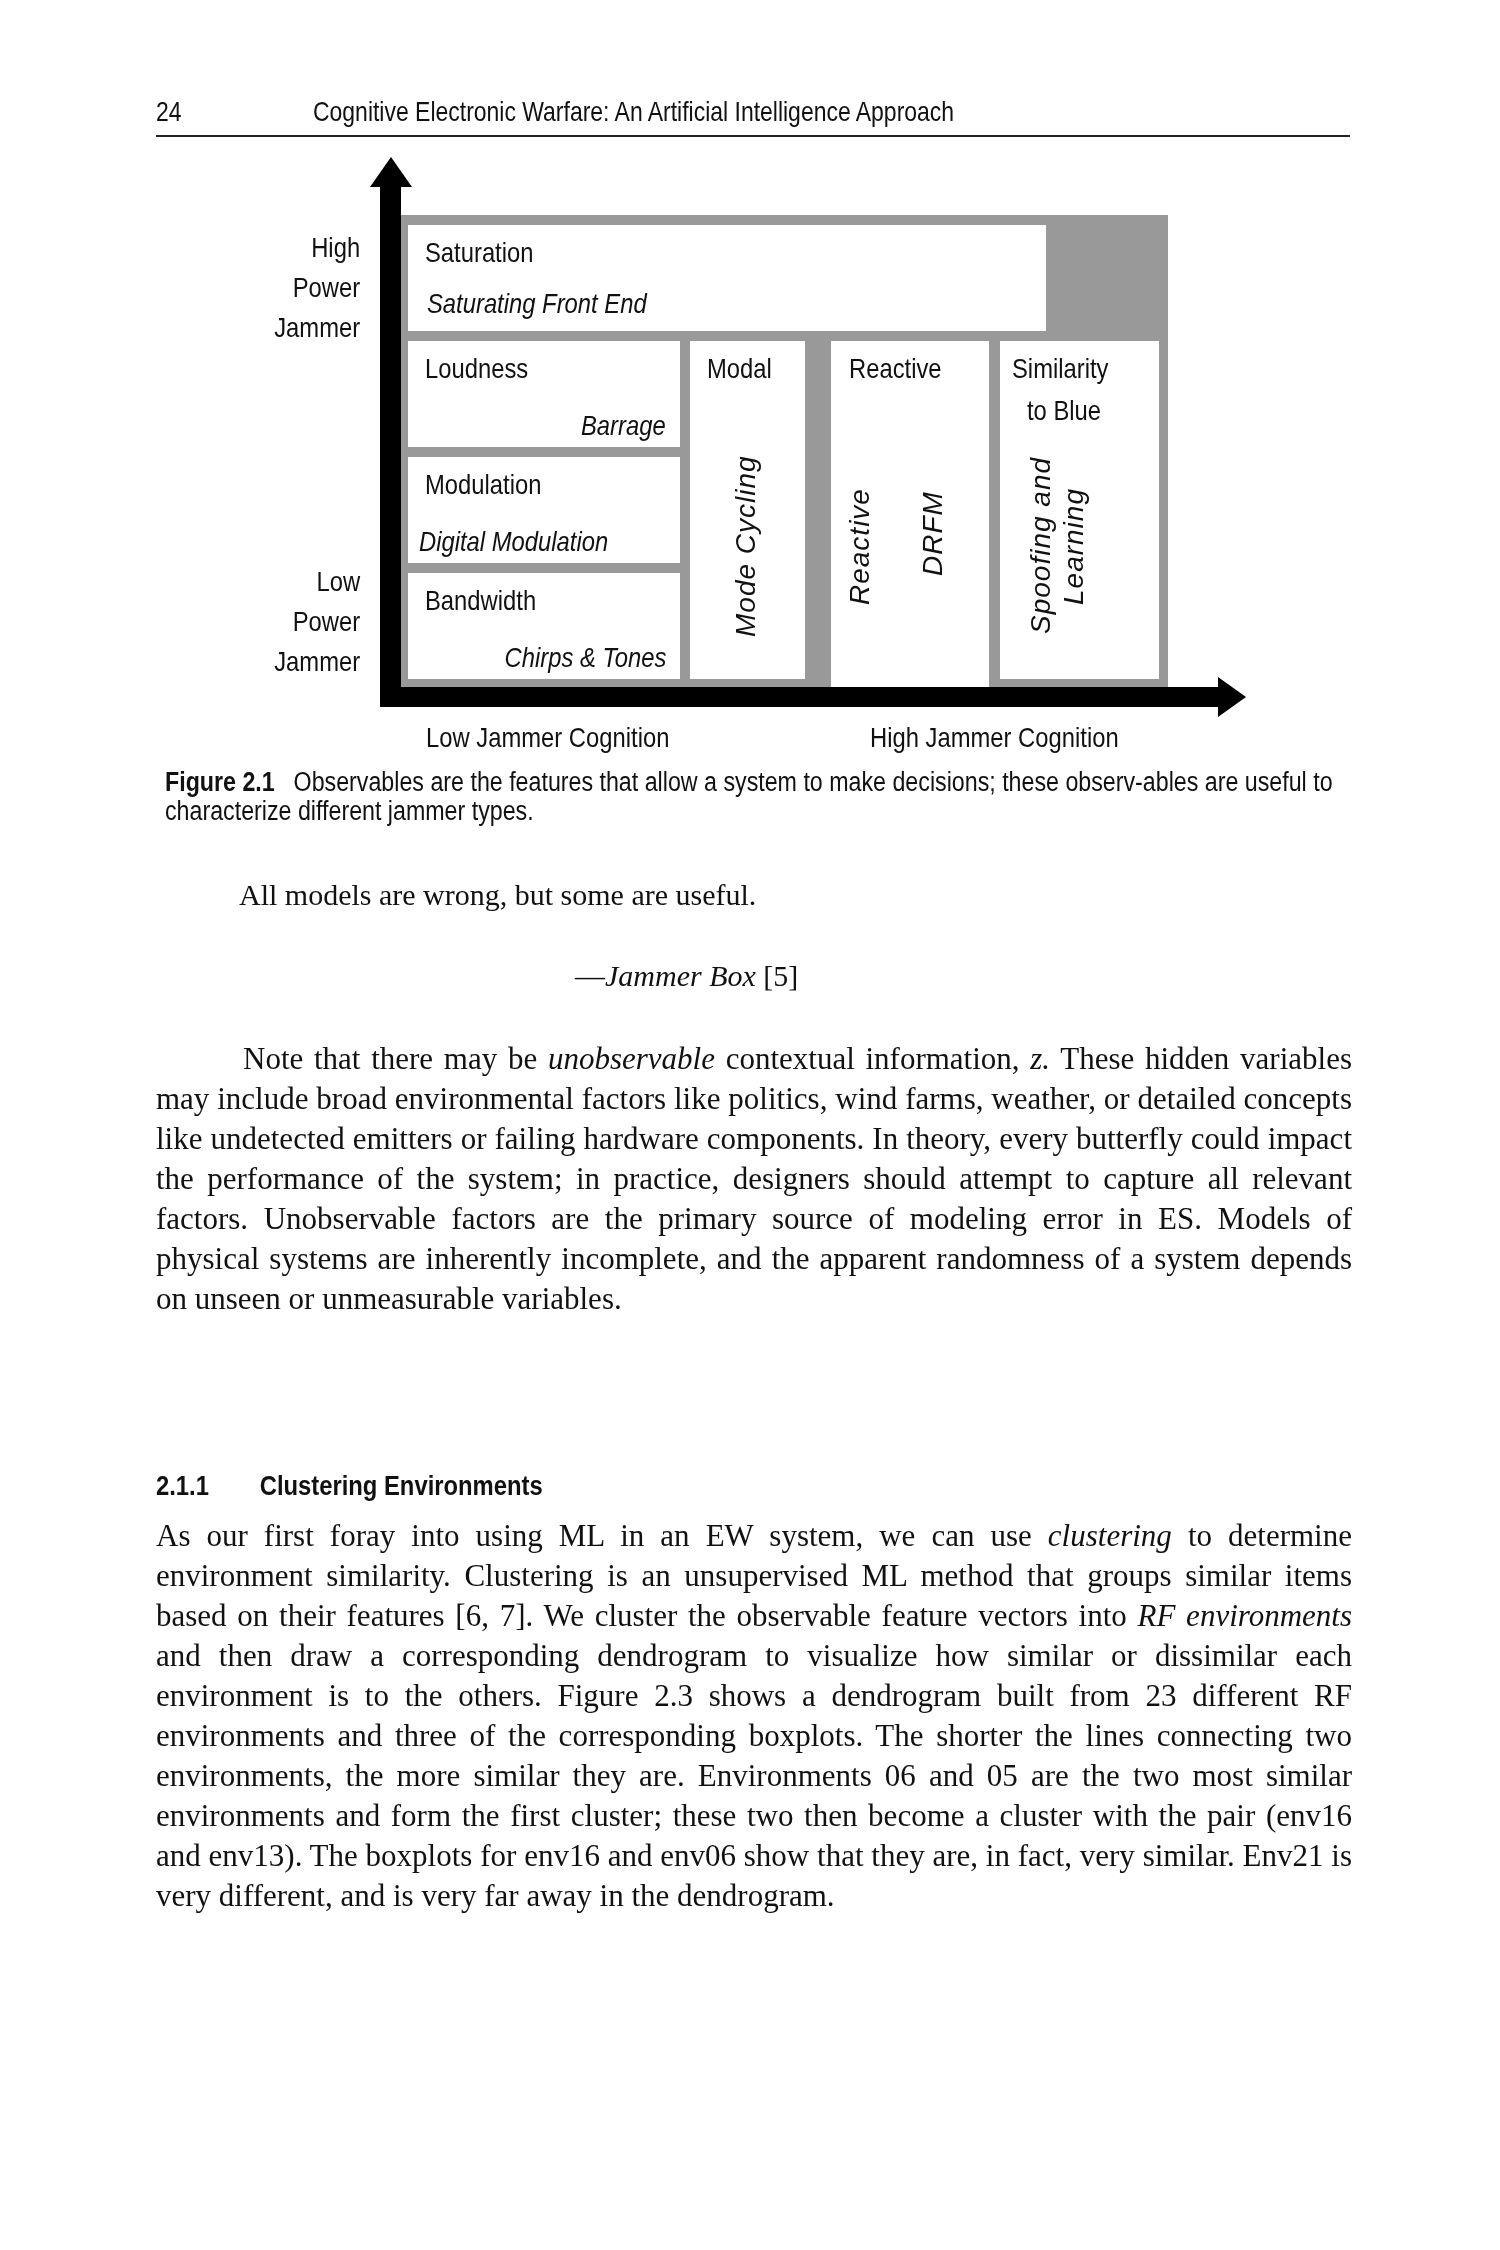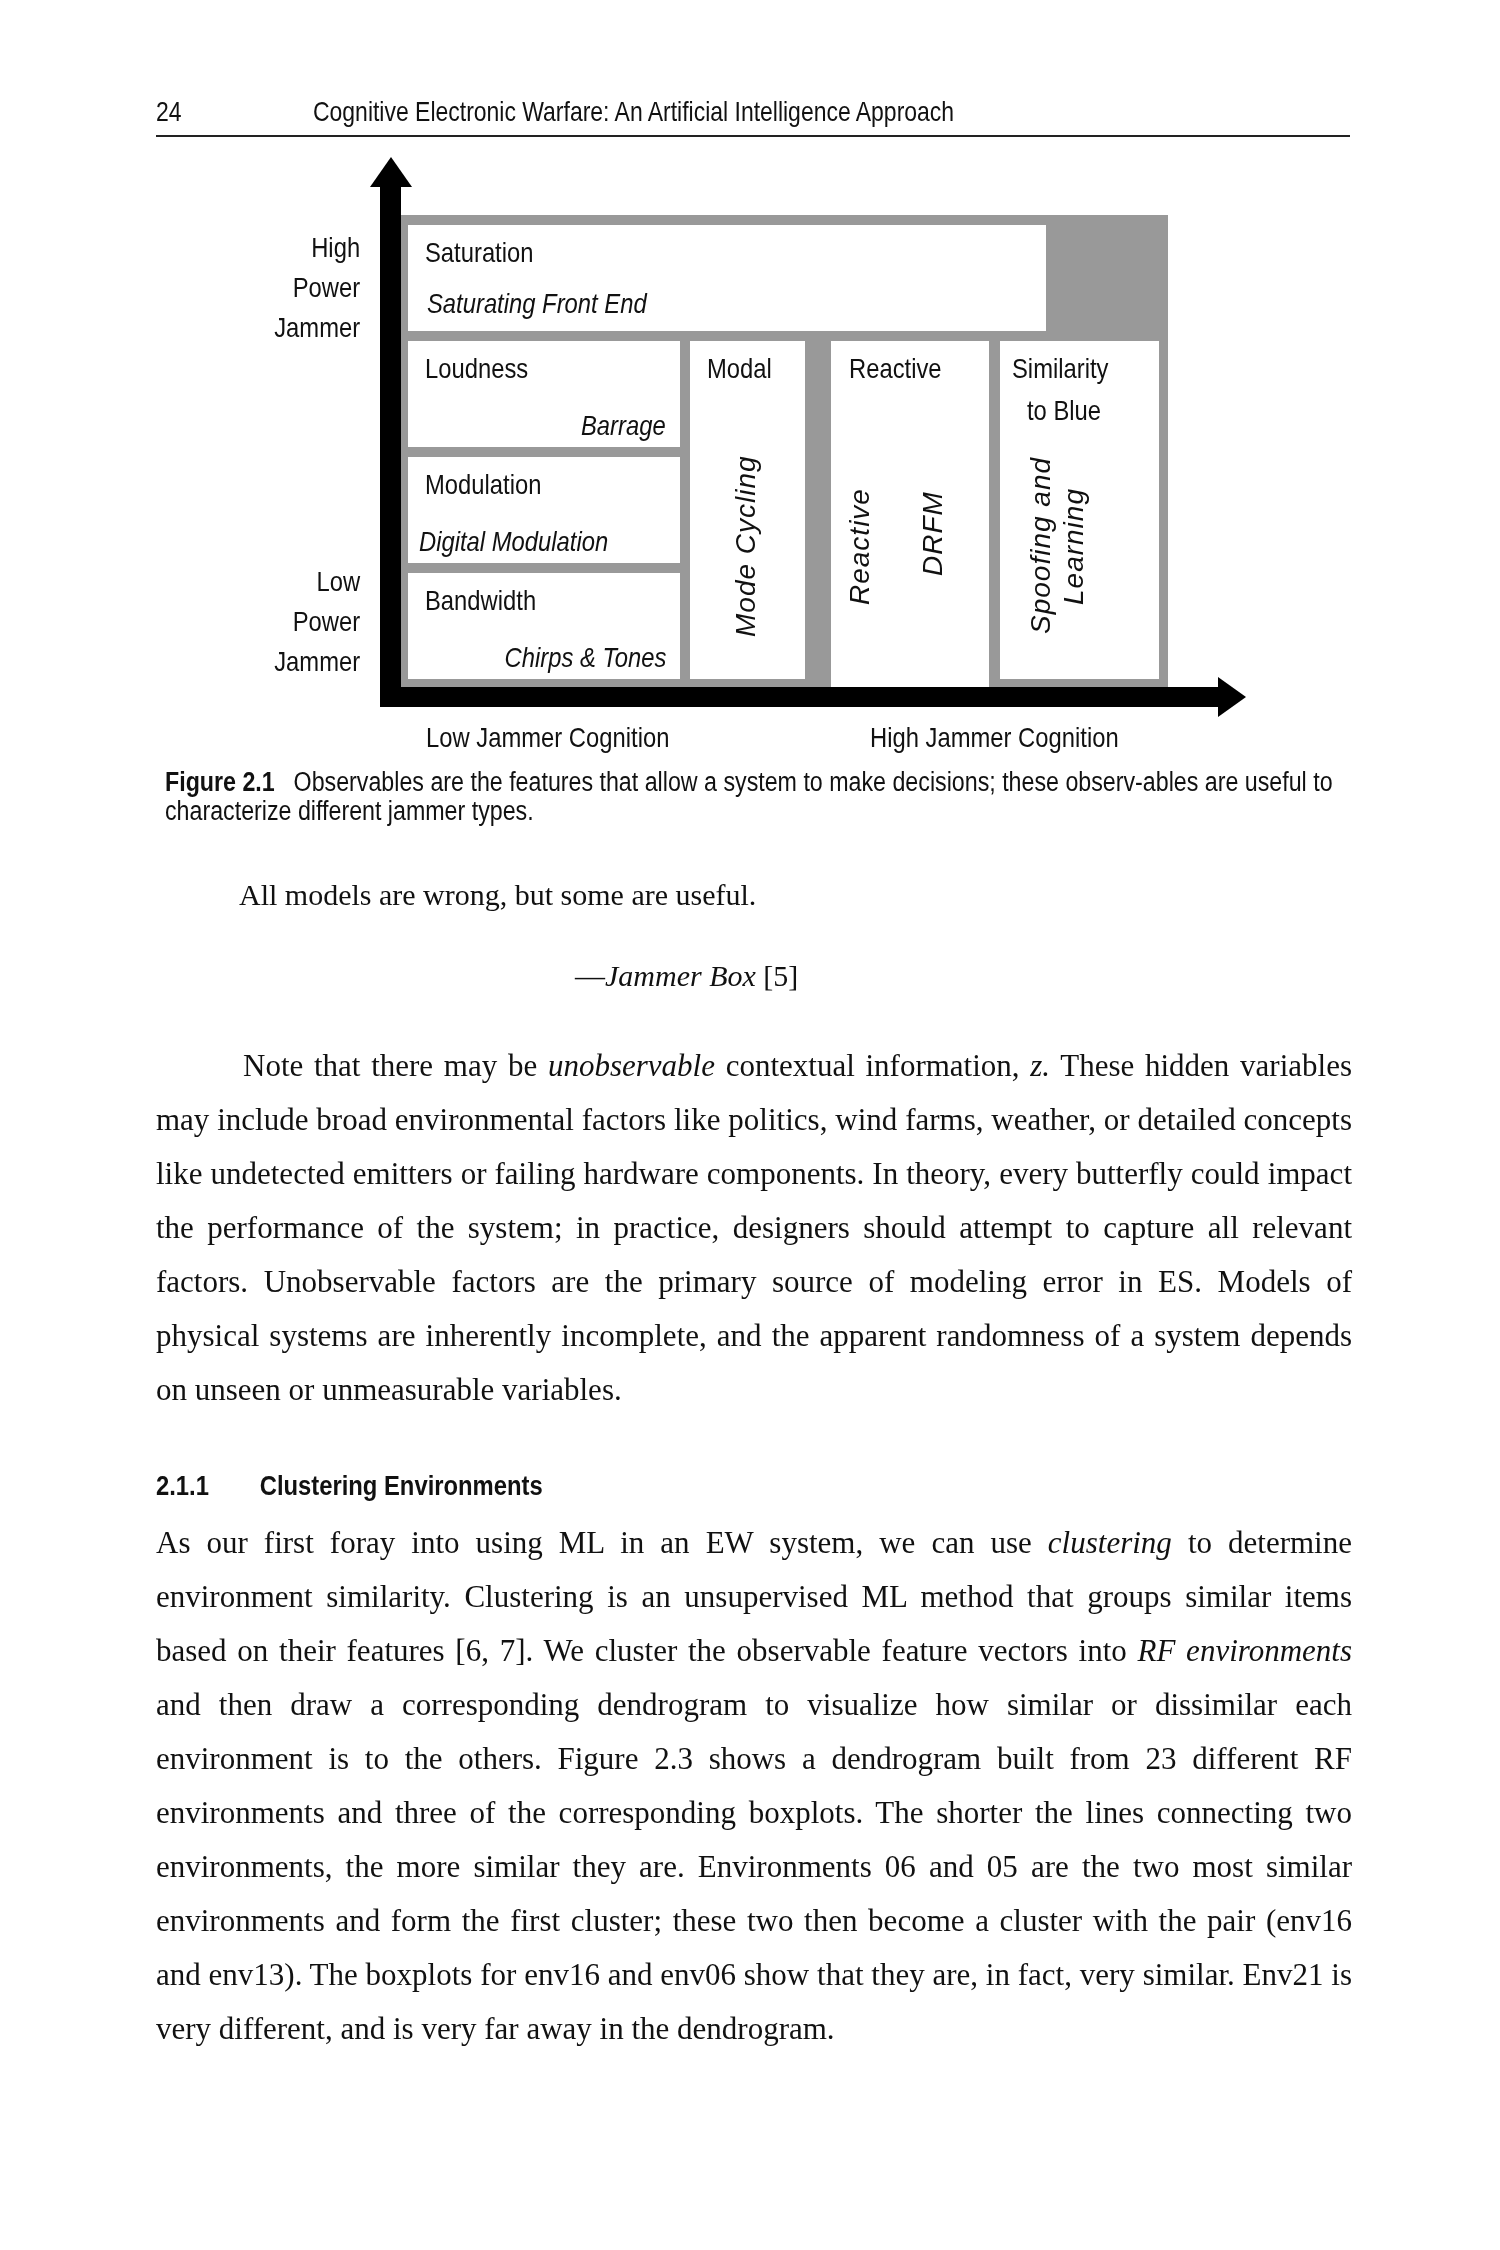--- a/index.html
+++ b/index.html
@@ -33,21 +33,21 @@
   .caption { left: 156px; top: 768px; width: 1194px; font-size: 27px; line-height: 29px; margin-left: 9px; }
   .caption .inner { transform: scaleX(0.86); transform-origin: left top; width: 1390px; }
   .caption-label { font-weight: bold; margin-right: 22px; }
 
   
   .quote { left: 239px; top: 878px; font-size: 30px; white-space: nowrap; }
   .attribution { left: 575px; top: 959px; font-size: 30px; white-space: nowrap; }
   .attribution .name { font-style: italic; }
 
   
-  .para { left: 156px; width: 1196px; font-size: 31px; line-height: 54px; text-align: justify; }
+  .para { left: 156px; width: 1196px; font-size: 31px; line-height: 40px; text-align: justify; }
   .para p { margin: 0; }
   .para .indent { display: inline-block; width: 87px; }
   .para em { font-style: italic; }
 
   .section-heading { left: 156px; top: 1470px; font-size: 28px; font-weight: bold; white-space: nowrap; transform: scaleX(0.85); transform-origin: left top; }
   .section-heading .num { display: inline-block; width: 122px; }
 </style>
 </head>
 <body>
 

